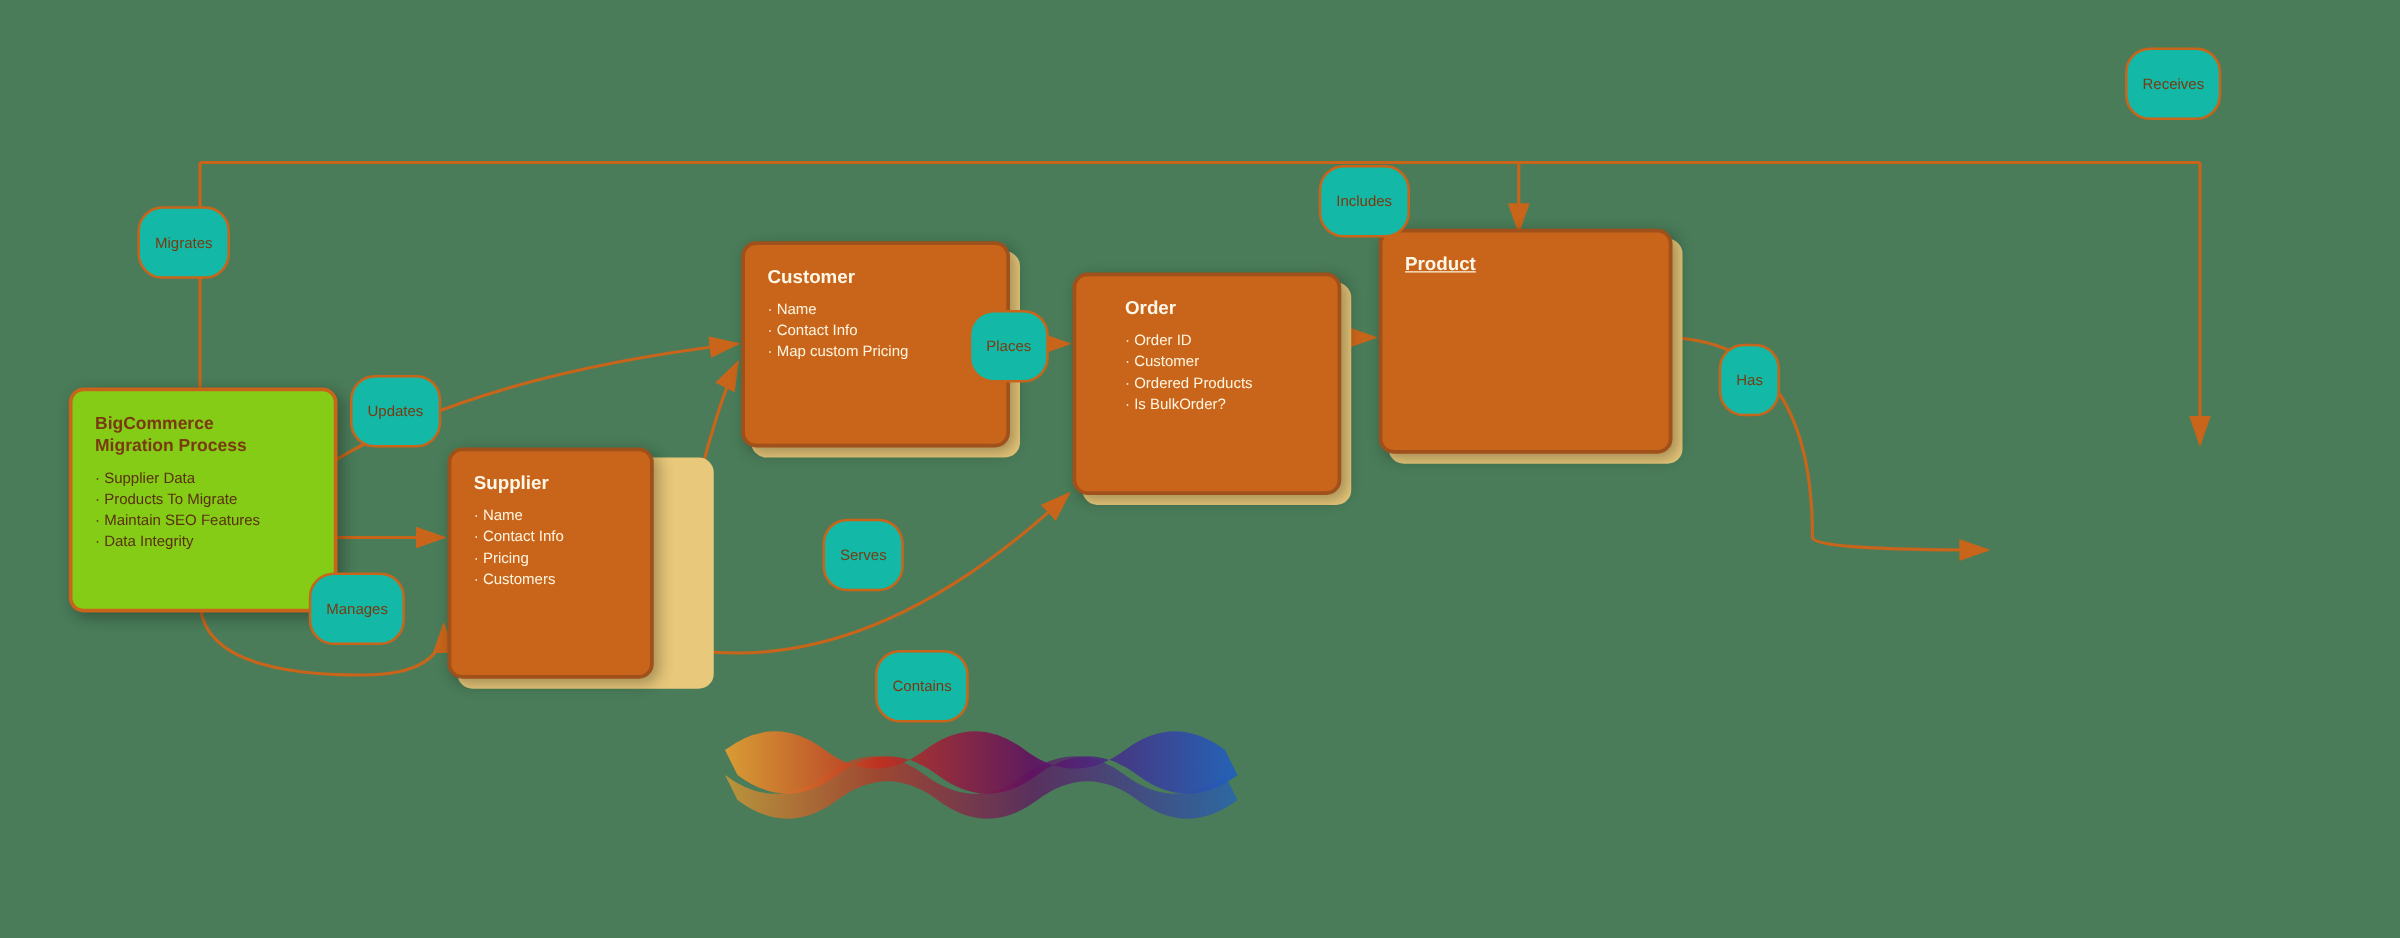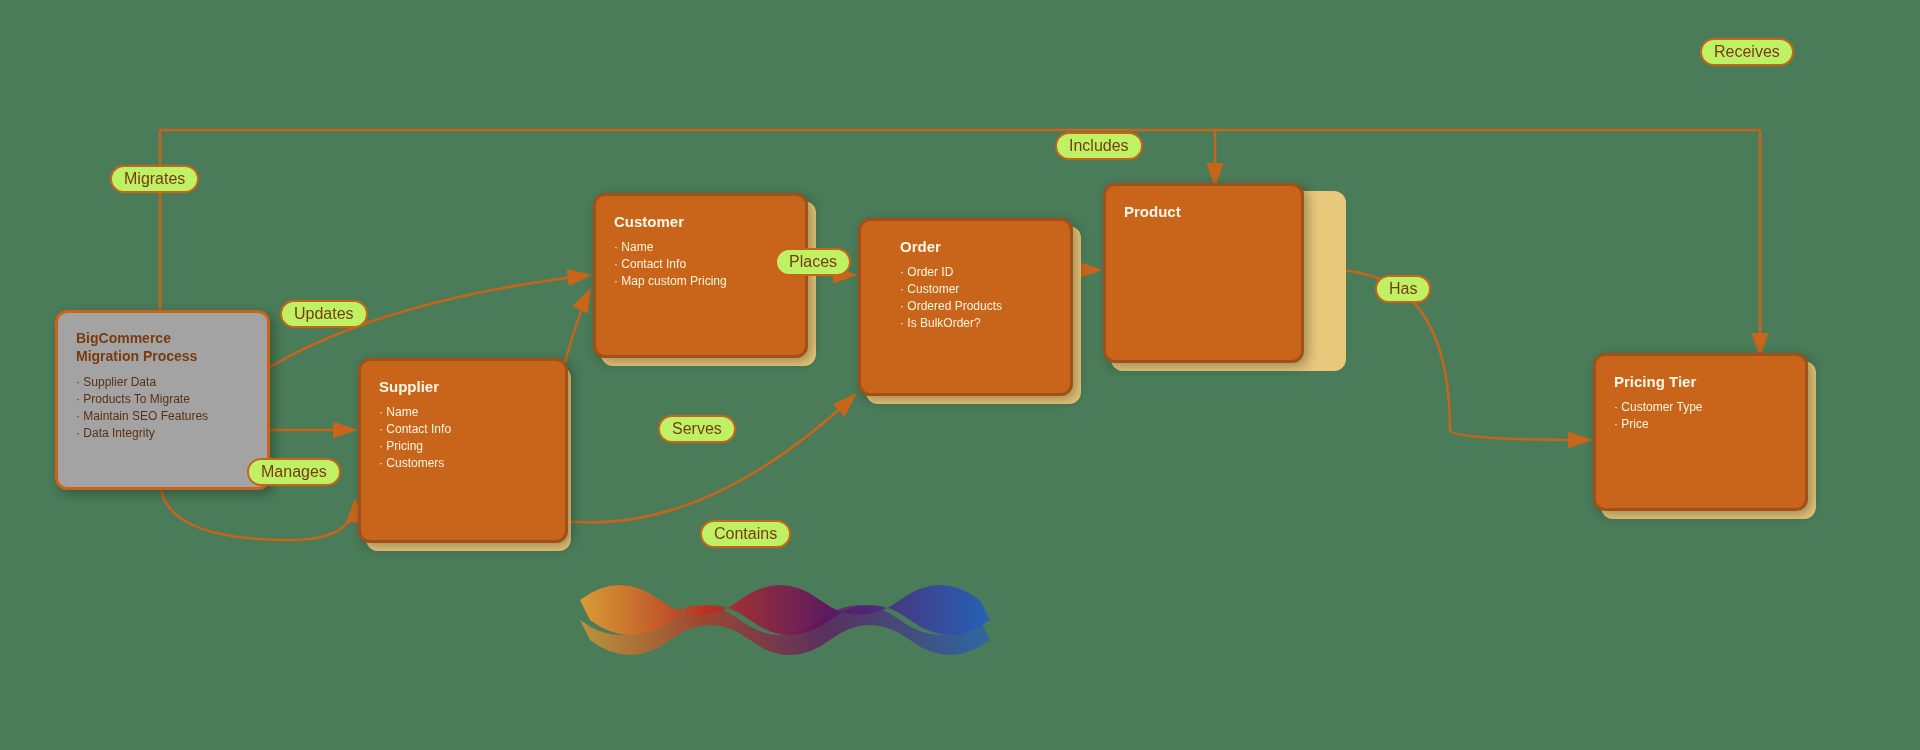--- a/index.html
+++ b/index.html
@@ -17,21 +17,21 @@
       height: 750px;
     }
     
     .card {
       position: absolute;
       border-radius: 12px;
       padding: 16px 18px;
       box-shadow: 4px 4px 12px rgba(0,0,0,0.3);
     }
     .card-main {
-      background: #a3a3a3;
+      background: #84cc16;
       border: 3px solid #c8651a;
     }
     .card-entity {
       background: #c8651a;
       border: 3px solid #a0501a;
       color: #fff5e0;
     }
     .card h3 {
       font-size: 15px;
       font-weight: 700;
@@ -44,25 +44,25 @@
       list-style: none;
       padding: 0;
     }
     .card-main ul li { color: #5a3010; font-size: 12px; margin-bottom: 3px; }
     .card-main ul li::before { content: '· '; }
     .card-entity ul li { color: #fff5e0; font-size: 12px; margin-bottom: 3px; }
     .card-entity ul li::before { content: '· '; }
     
     .arrow-label {
       position: absolute;
-      background: #bef264;
+      background: #14b8a6;
       border: 2px solid #c8651a;
       border-radius: 20px;
-      padding: 3px 12px;
-      font-size: 16px;
+      padding: 20px 12px;
+      font-size: 12px;
       color: #7a3a10;
       font-weight: 500;
       white-space: nowrap;
       z-index: 10;
     }
     
     .arrows-svg {
       position: absolute;
       top: 0;
       left: 0;
@@ -124,21 +124,21 @@
     <ul>
       <li>Supplier Data</li>
       <li>Products To Migrate</li>
       <li>Maintain SEO Features</li>
       <li>Data Integrity</li>
     </ul>
   </div>
 
   <div style="position:absolute; left:358px; top:358px;">
     <div style="position:absolute; width:205px; height:185px; background:#e8c87a; border-radius:12px; top:8px; left:8px;"></div>
-    <div class="card card-entity" style="position:relative; width:210px; height:185px;">
+    <div class="card card-entity" style="position:relative; width:165px; height:185px;">
       <h3>Supplier</h3>
       <ul>
         <li>Name</li>
         <li>Contact Info</li>
         <li>Pricing</li>
         <li>Customers</li>
       </ul>
     </div>
   </div>
 
@@ -162,35 +162,25 @@
         <li>Order ID</li>
         <li>Customer</li>
         <li>Ordered Products</li>
         <li>Is BulkOrder?</li>
       </ul>
     </div>
   </div>
 
   <div style="position:absolute; left:1103px; top:183px;">
     <div style="position:absolute; width:235px; height:180px; background:#e8c87a; border-radius:12px; top:8px; left:8px;"></div>
-    <div class="card card-entity" style="position:relative; width:201px; height:180px;">
+    <div class="card card-entity" style="position:relative; width:235px; height:180px;text-decoration:underline;">
       <h3>Product</h3>
     </div>
   </div>
 
-  <div style="position:absolute; left:1593px; top:353px;">
-    <div style="position:absolute; width:215px; height:158px; background:#e8c87a; border-radius:12px; top:8px; left:8px;"></div>
-    <div class="card card-entity" style="position:relative; width:215px; height:158px;">
-      <h3>Pricing Tier</h3>
-      <ul>
-        <li>Customer Type</li>
-        <li>Price</li>
-      </ul>
-    </div>
-  </div>
 
   <svg style="position:absolute; left:560px; bottom:55px; width:450px; height:145px;" viewBox="0 0 450 145">
     <defs>
       <linearGradient id="rib1" x1="0%" y1="0%" x2="100%" y2="0%">
         <stop offset="0%" style="stop-color:#e8a030"></stop>
         <stop offset="30%" style="stop-color:#c03020"></stop>
         <stop offset="60%" style="stop-color:#601060"></stop>
         <stop offset="100%" style="stop-color:#2060c0"></stop>
       </linearGradient>
     </defs>

